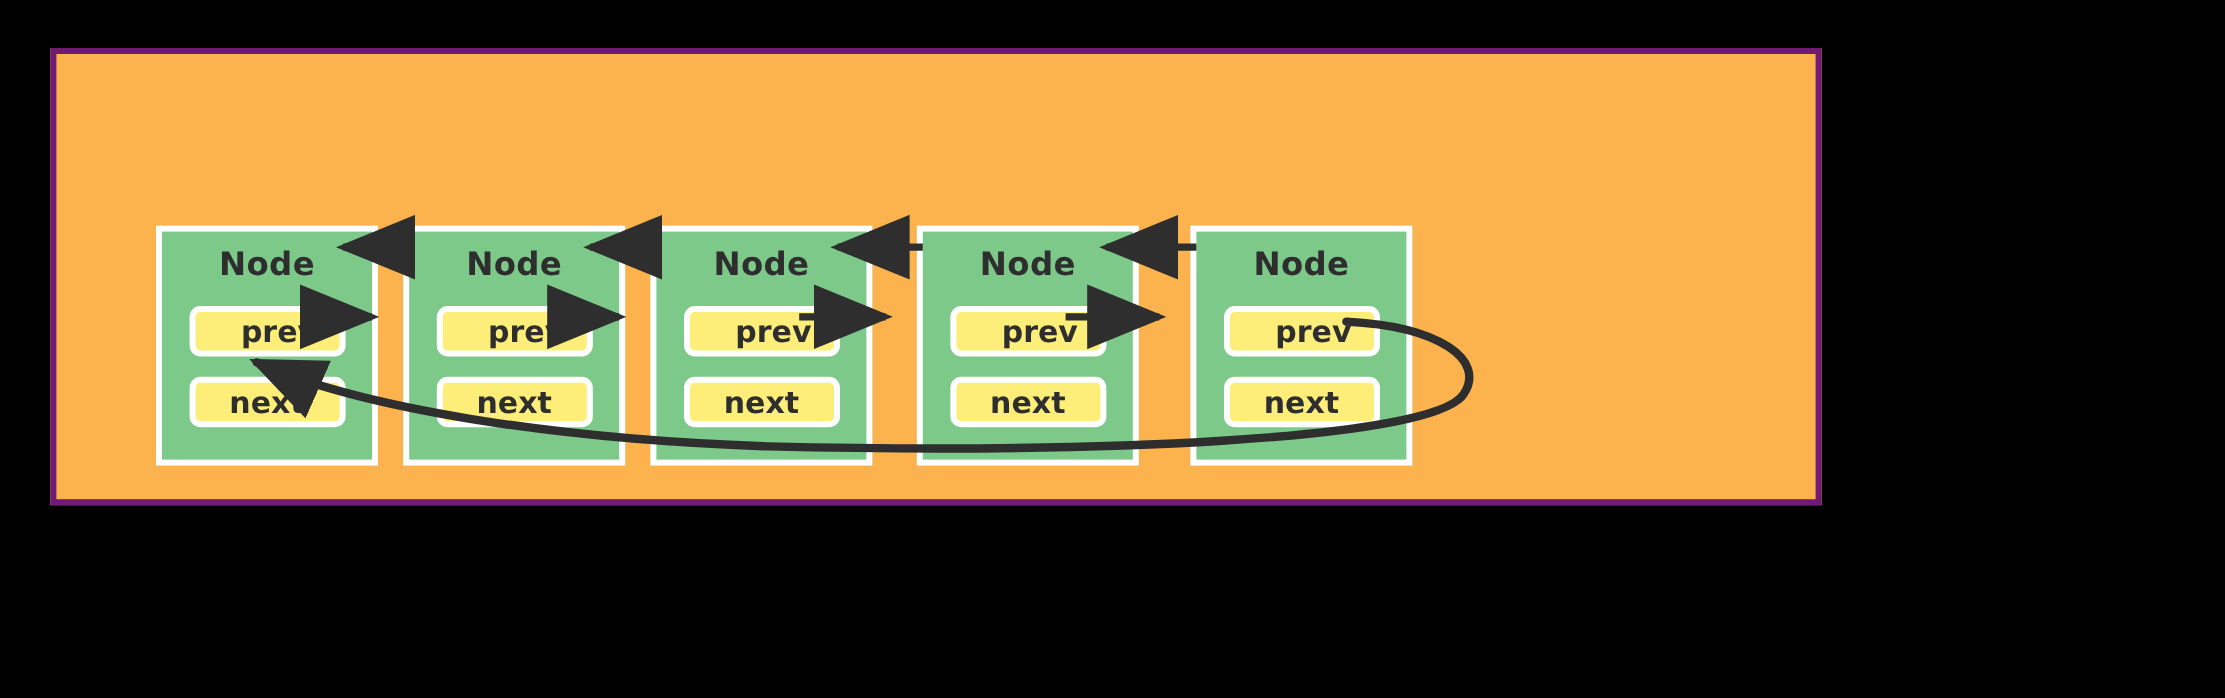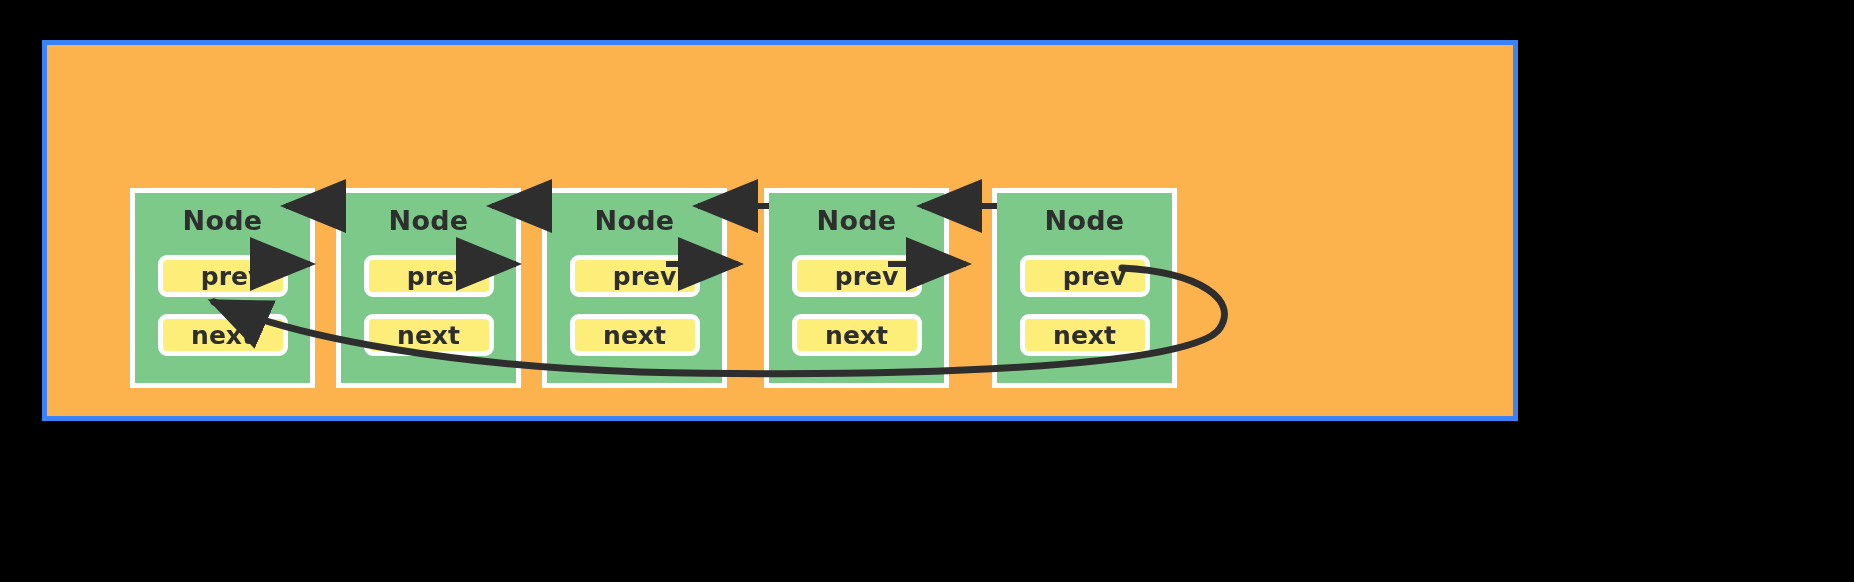--- a/index.html
+++ b/index.html
@@ -22,21 +22,21 @@
   }
 
   
   #panel {
     position: absolute;
     left: 42px;
     top: 40px;
     width: 1476px;
     height: 381px;
     background: #FDB34D;
-    border: 5px solid #3b82f6;
+    border: 5px solid #701a75;
     box-sizing: border-box;
   }
 
   
   .node {
     position: absolute;
     width: 185px;
     height: 200px;
     top: 143px;
     background: #7DC98A;

